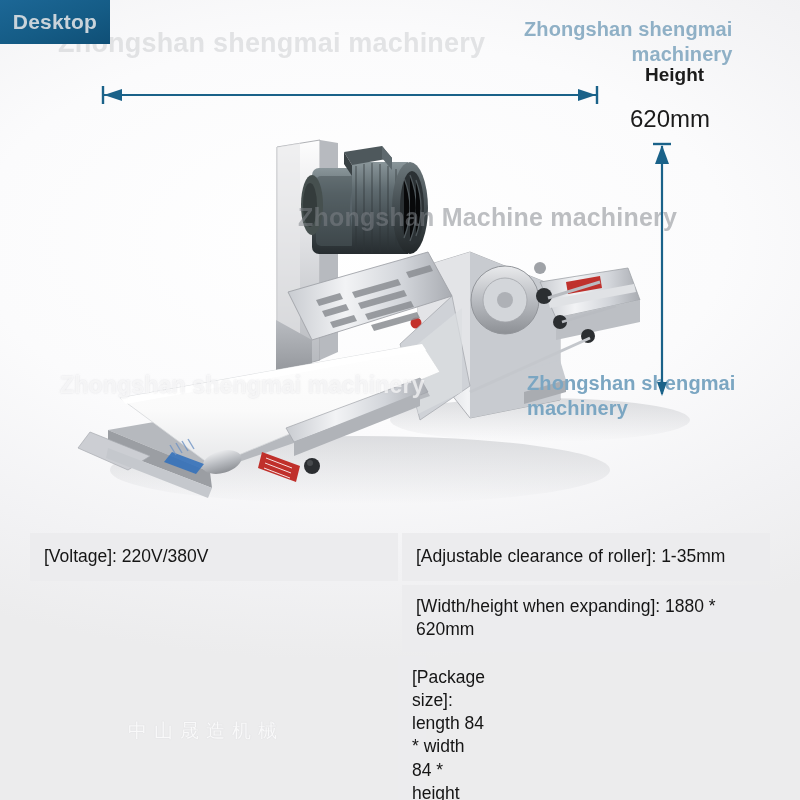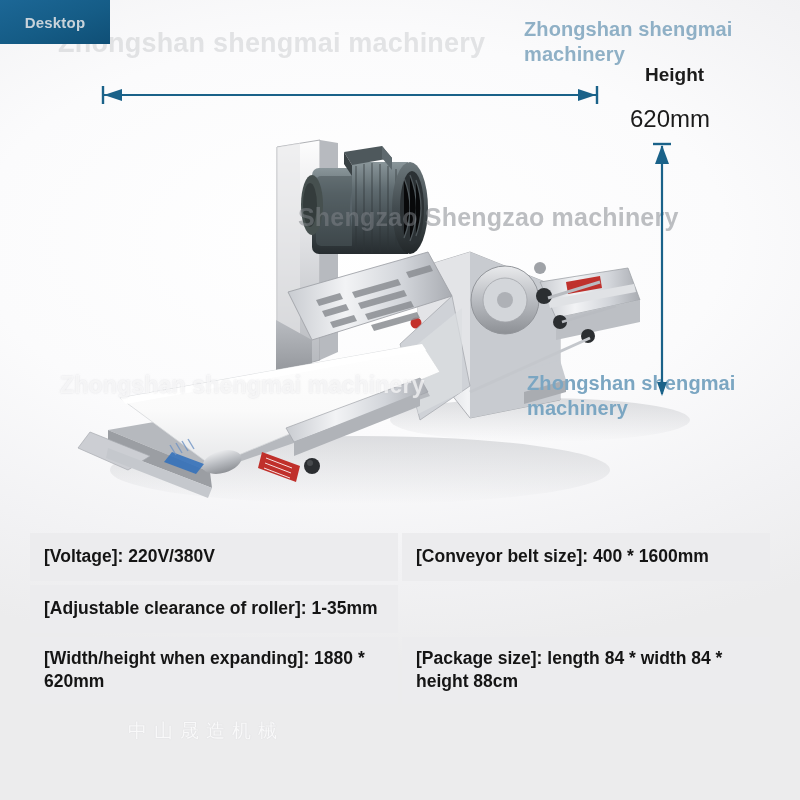--- a/index.html
+++ b/index.html
@@ -15,32 +15,32 @@
   }
 
   
   #desktop-badge {
     position:absolute; left:0; top:0; width:110px; height:44px;
     background:linear-gradient(160deg,#1c6796 0%,#155c86 55%,#0f4f76 100%);
     display:flex; align-items:center; justify-content:center;
     z-index:40;
   }
   #desktop-badge span {
-    color:#c9d3da; font-size:15px; font-weight:bold; letter-spacing:.2px;
+    color:#c9d3da; font-size:21px; font-weight:bold; letter-spacing:.2px;
   }
 
   
   .wm { position:absolute; font-weight:bold; white-space:pre-line; pointer-events:none; }
   #wm-top-left {
     left:58px; top:28px; font-size:27px; color:rgba(170,172,176,.30);
     z-index:35; letter-spacing:.2px;
   }
   #wm-top-right {
     left:524px; top:17px; font-size:20px; line-height:1.25;
-    color:#8fb0c6; z-index:30; letter-spacing:.1px;
+    color:#8fb0c6; z-index:30; letter-spacing:.1px;text-align:right;
   }
   #wm-mid {
     left:298px; top:203px; font-size:25px;
     color:rgba(128,132,138,.52); z-index:25; letter-spacing:.2px;
   }
   #wm-lower-left {
     left:60px; top:372px; font-size:23px;
     color:rgba(255,255,255,.62); z-index:25;
     text-shadow:0 0 2px rgba(200,200,205,.55); letter-spacing:.2px;
   }
@@ -67,21 +67,21 @@
   #machine { position:absolute; left:0; top:0; z-index:10; }
 
   
   #spec-table {
     position:absolute; left:30px; top:533px; width:740px;
     display:grid; grid-template-columns:368px 4px 368px;
     grid-auto-rows:min-content; row-gap:4px; z-index:20;
   }
   .cell {
     background:#ececee; padding:10px 14px 11px 14px;
-    font-size:17.5px; font-weight:bold; color:#151515; line-height:1.32;
+    font-size:17.5px; font-weight:normal; color:#151515; line-height:1.32;
     min-height:48px; display:flex; align-items:center;
   }
   .cell.gap { background:transparent; padding:0; min-height:0; }
   #row1 {
     grid-column:1 / span 3; background:#ececee;
     display:grid; grid-template-columns:368px 4px 368px;
     min-height:50px;
   }
   #row1 > div { display:flex; align-items:center; padding:10px 14px; font-size:18px; font-weight:bold; }
   #row1 .divider { background:#f7f7f8; padding:0; }
@@ -248,21 +248,21 @@
     <line x1="562" y1="322" x2="616" y2="306" stroke="#b9bcc1" stroke-width="2.5"></line>
     <line x1="470" y1="392" x2="590" y2="338" stroke="#c4c7cc" stroke-width="3"></line>
 
     <polygon points="518,372 560,360 566,380 524,392" fill="#c8cbd0"></polygon>
     <polygon points="524,392 566,380 566,392 524,404" fill="#a9acb1"></polygon>
   </svg>
 
   <div class="wm" id="wm-top-left">Zhongshan shengmai machinery</div>
   <div class="wm" id="wm-top-right">Zhongshan shengmai
 machinery</div>
-  <div class="wm" id="wm-mid">Shengzao Shengzao machinery</div>
+  <div class="wm" id="wm-mid">Zhongshan Machine machinery</div>
   <div class="wm" id="wm-lower-left">Zhongshan shengmai machinery</div>
   <div class="wm" id="wm-lower-right">Zhongshan shengmai
 machinery</div>
   <div class="wm" id="wm-cjk">中山晟造机械</div>
 
   <div id="desktop-badge">
     <span>Desktop</span>
   </div>
 
 
@@ -282,21 +282,20 @@
     <polygon points="12,5 5,24 19,24" fill="#1a6289"></polygon>
     <line x1="3" y1="4" x2="21" y2="4" stroke="#1a6289" stroke-width="2.4"></line>
     <polygon points="12,256 7,242 17,242" fill="#1a6289"></polygon>
   </svg>
 
   <div id="spec-table">
 
 
     <div class="cell">[Voltage]: 220V/380V</div>
     <div class="cell gap"></div>
-    <div class="cell">[Conveyor belt size]: 400 * 1600mm</div>
 
     <div class="cell">[Adjustable clearance of roller]: 1-35mm</div>
     <div class="cell gap"></div>
 
     <div class="cell gap"></div>
 
     <div class="cell">[Width/height when expanding]: 1880 * 620mm</div>
     <div class="cell gap"></div>
     <div class="cell">[Package size]: length 84 * width 84 * height 88cm</div>
 

